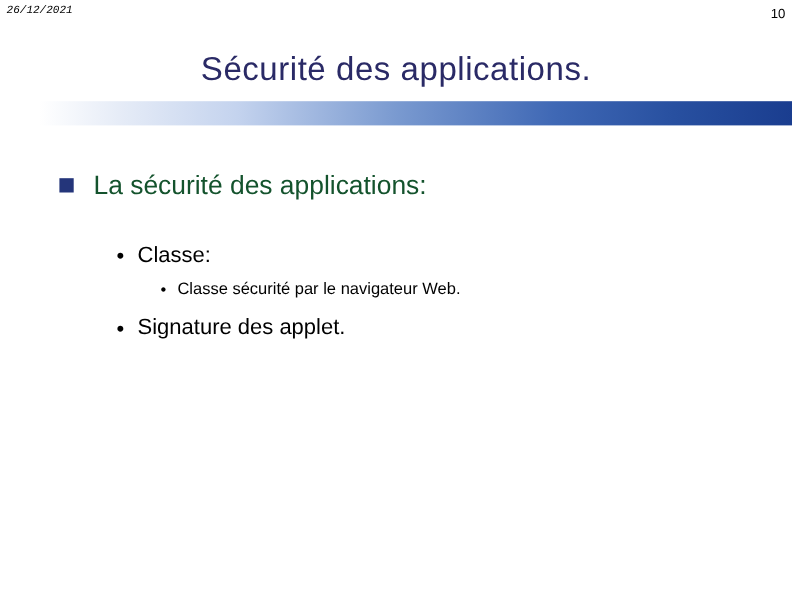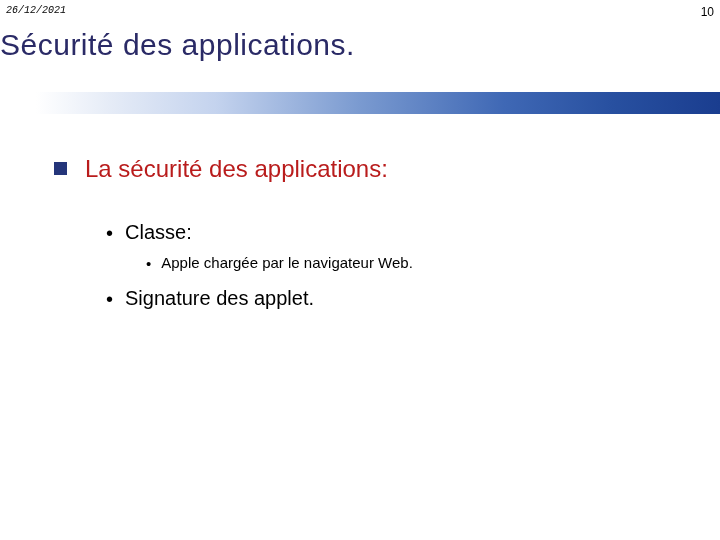--- a/index.html
+++ b/index.html
@@ -21,23 +21,24 @@
   .header-page {
     position: absolute;
     top: 5px;
     right: 6px;
     font-size: 12px;
     color: #000;
     margin-left: 16px;
   }
   .slide-title {
     position: absolute;
-    top: 28px;
+    top: 47px;
     left: 0;
     width: 100%;
+    text-align: center;
     font-size: 30px;
     font-weight: 400;
     color: #2a2a66;
     letter-spacing: 0.5px;
   }
   .blue-bar {
     position: absolute;
     top: 92px;
     left: 0;
     width: 100%;
@@ -66,21 +67,21 @@
   .level1 .bullet-sq {
     width: 13px;
     height: 13px;
     background: #24357a;
     margin-top: 7px;
     margin-right: 18px;
     flex-shrink: 0;
   }
   .level1 .txt {
     font-size: 24px;
-    color: #b91c1c;
+    color: #14532d;
   }
   .level2 {
     margin-left: 52px;
     margin-bottom: 10px;
   }
   .level2 .row {
     display: flex;
     align-items: flex-start;
   }
   .level2 .dot {
@@ -145,21 +146,21 @@
   <div class="level2">
     <div class="row">
       <div class="dot">•</div>
       <div class="txt">Classe:</div>
     </div>
   </div>
 
   <div class="level3">
     <div class="row">
       <div class="dot">•</div>
-      <div class="txt">Apple chargée par le navigateur Web.</div>
+      <div class="txt">Classe sécurité par le navigateur Web.</div>
     </div>
   </div>
 
   <div class="level2">
     <div class="row">
       <div class="dot">•</div>
       <div class="txt">Signature des applet.</div>
     </div>
   </div>
 

